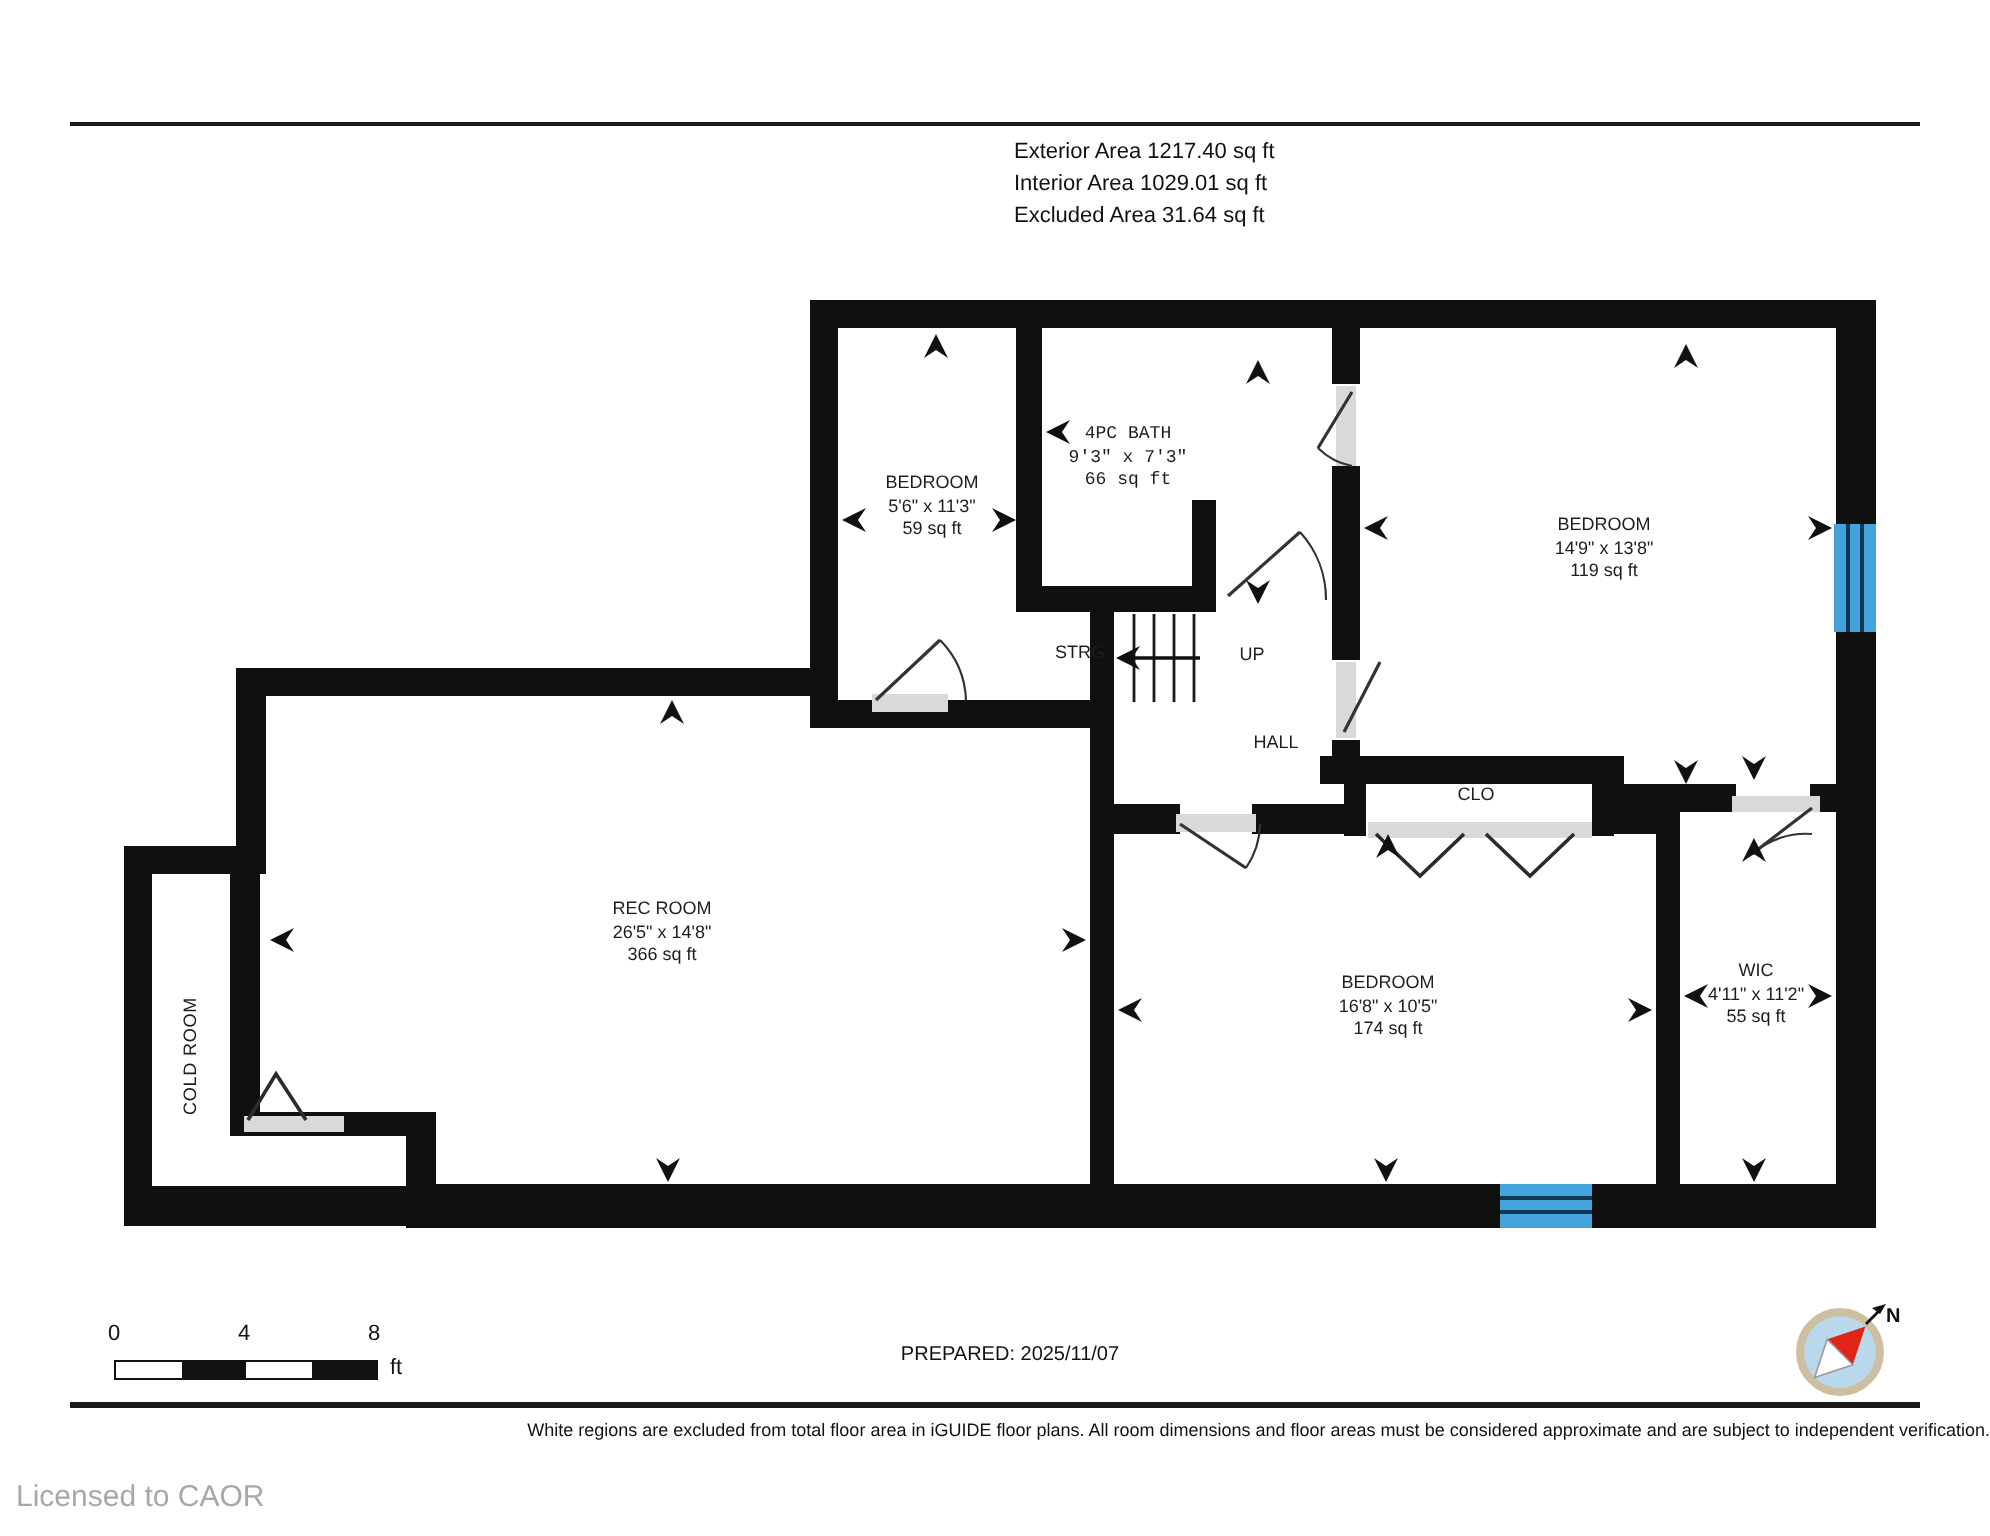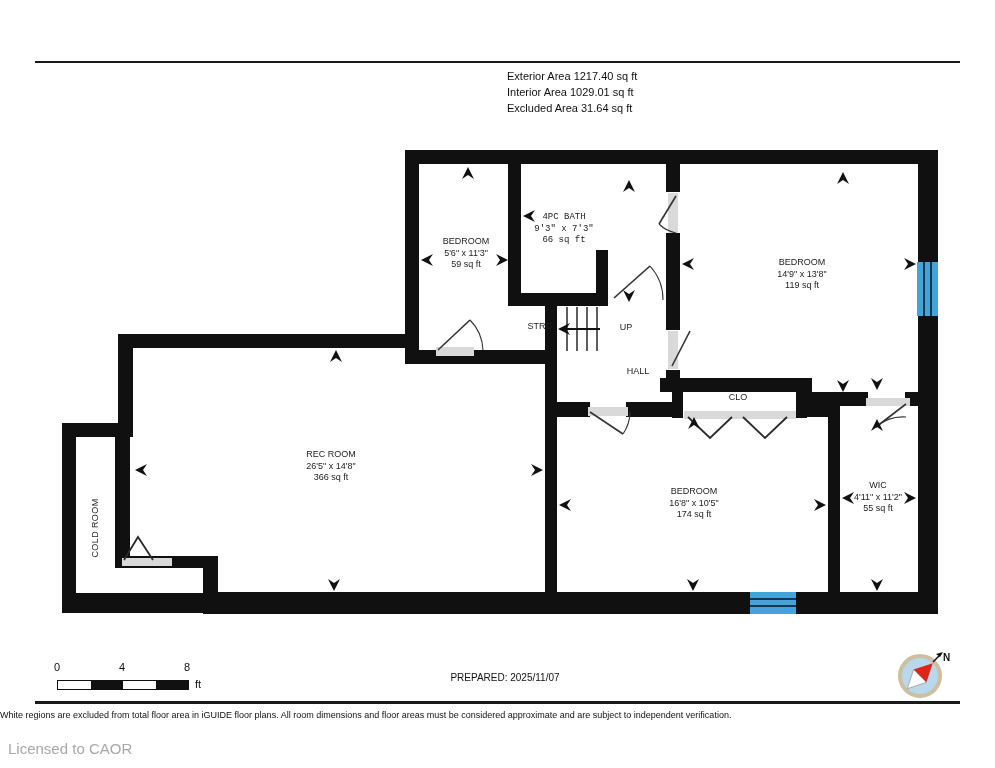--- a/index.html
+++ b/index.html
@@ -12,21 +12,21 @@
   #area-lines{left:507px;top:68px;font-size:11px;color:#111;line-height:16px;}
   .room-label{transform:translate(-50%,-50%);text-align:center;font-size:9px;color:#1d1d1d;line-height:11.5px;white-space:nowrap;z-index:40;}
   .small-label{transform:translate(-50%,-50%);font-size:9px;color:#1d1d1d;white-space:nowrap;z-index:40;}
   #cold-label{transform:translate(-50%,-50%) rotate(-90deg);letter-spacing:.4px;}
   #plan-svg{left:0;top:0;z-index:30;pointer-events:none;}
   #scale-nums span{position:absolute;top:0;font-size:11px;color:#111;width:20px;margin-left:-10px;text-align:center;}
   #scale-bar{border:1px solid #111;height:8px;display:flex;}
   #scale-bar div{height:8px;}
   #ft-label{font-size:11px;color:#111;}
   #prepared{left:380px;top:672px;width:250px;text-align:center;font-size:10px;color:#111;}
-  #disclaimer{left:0;top:710px;width:995px;text-align:left;font-size:9px;color:#111;}
+  #disclaimer{left:0;top:710px;width:995px;text-align:right;font-size:9px;color:#111;}
   #license{left:8px;top:740px;font-size:15px;color:#a8a8a8;}
   .win-v div,.win-h div{position:absolute;background:#13374e;}
 </style>
 </head>
 <body>
 
 <div id="page">
 
   <div class="abs hr" style="left:35px;top:61px;width:925px;height:2px;"></div>
 

